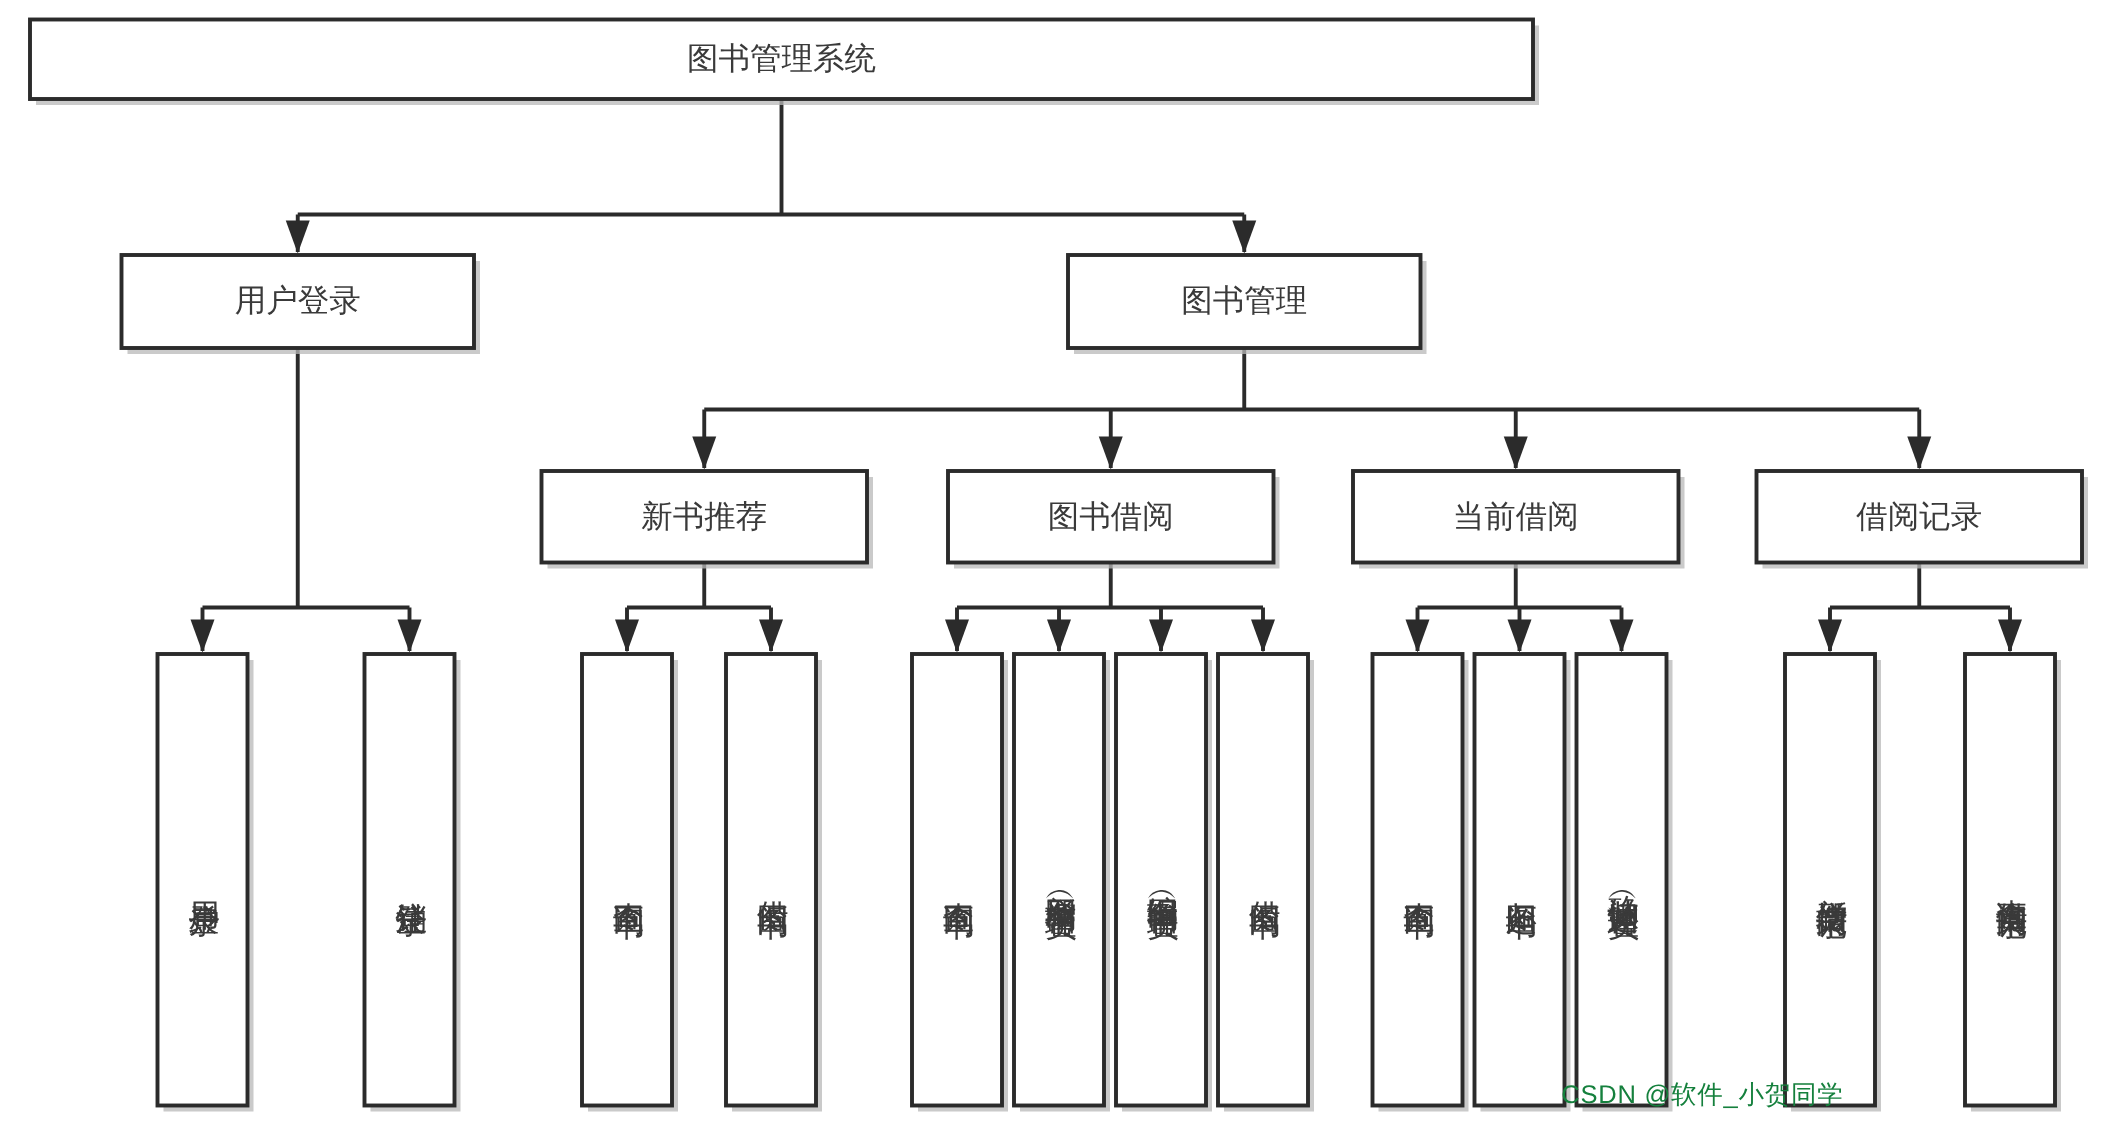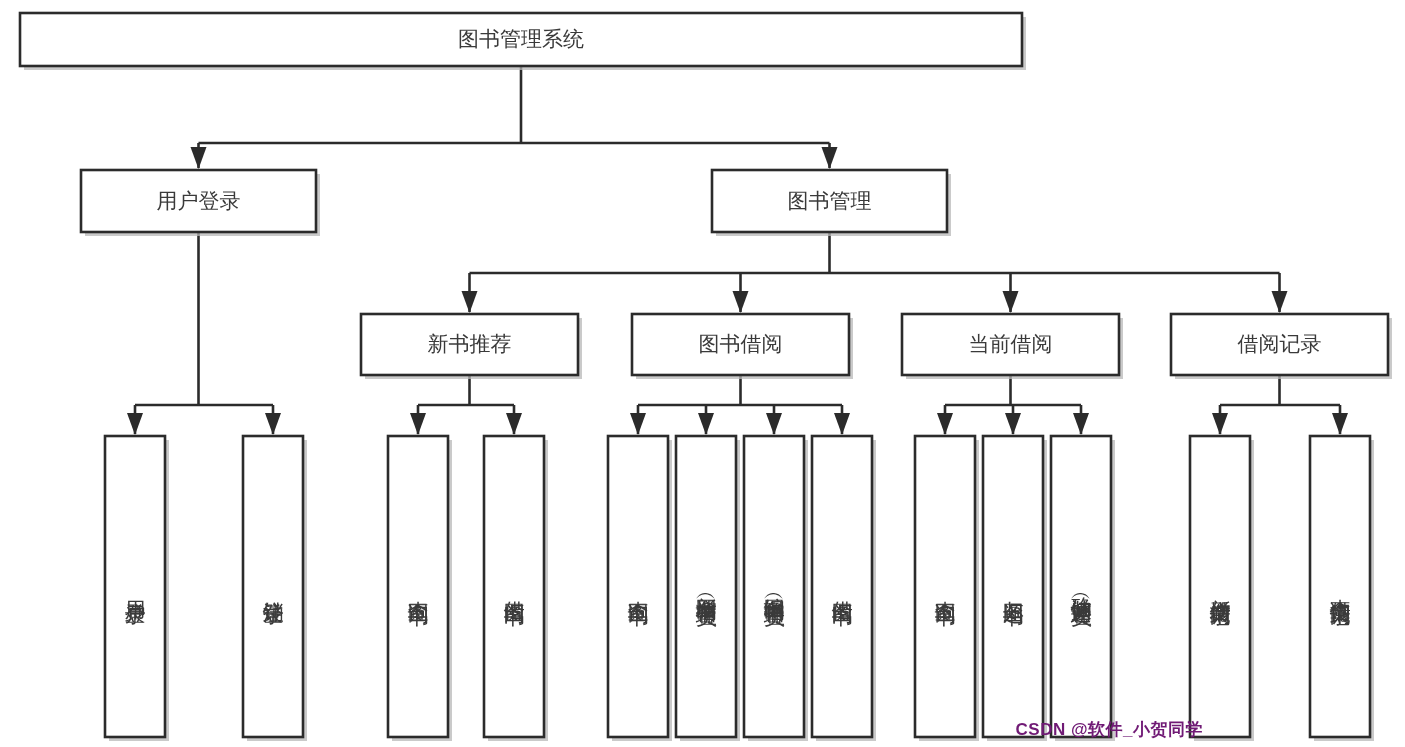--- a/index.html
+++ b/index.html
@@ -62,28 +62,27 @@
     font-family: "Liberation Sans", "DejaVu Sans", sans-serif;
     font-size: 21px;
     line-height: 1.16;
     color: #3a3a3a;
     letter-spacing: 1.5px;
     white-space: nowrap;
     pointer-events: none;
   }
   .watermark {
     position: absolute;
-    right: 26px;
+    right: 0;
     bottom: 6px;
     font-family: "Liberation Sans", "DejaVu Sans", sans-serif;
     font-size: 17px;
-    color: #701a75;
+    color: #15803d;
     letter-spacing: 0.5px;
     white-space: nowrap;
-    font-weight: bold;
   }
 </style>
 </head>
 <body>
 
 <div id="diagram-root">
 
   <svg class="diagram-canvas" viewBox="0 0 1405 747">
     <defs>
       <g id="arrowdef"></g>

